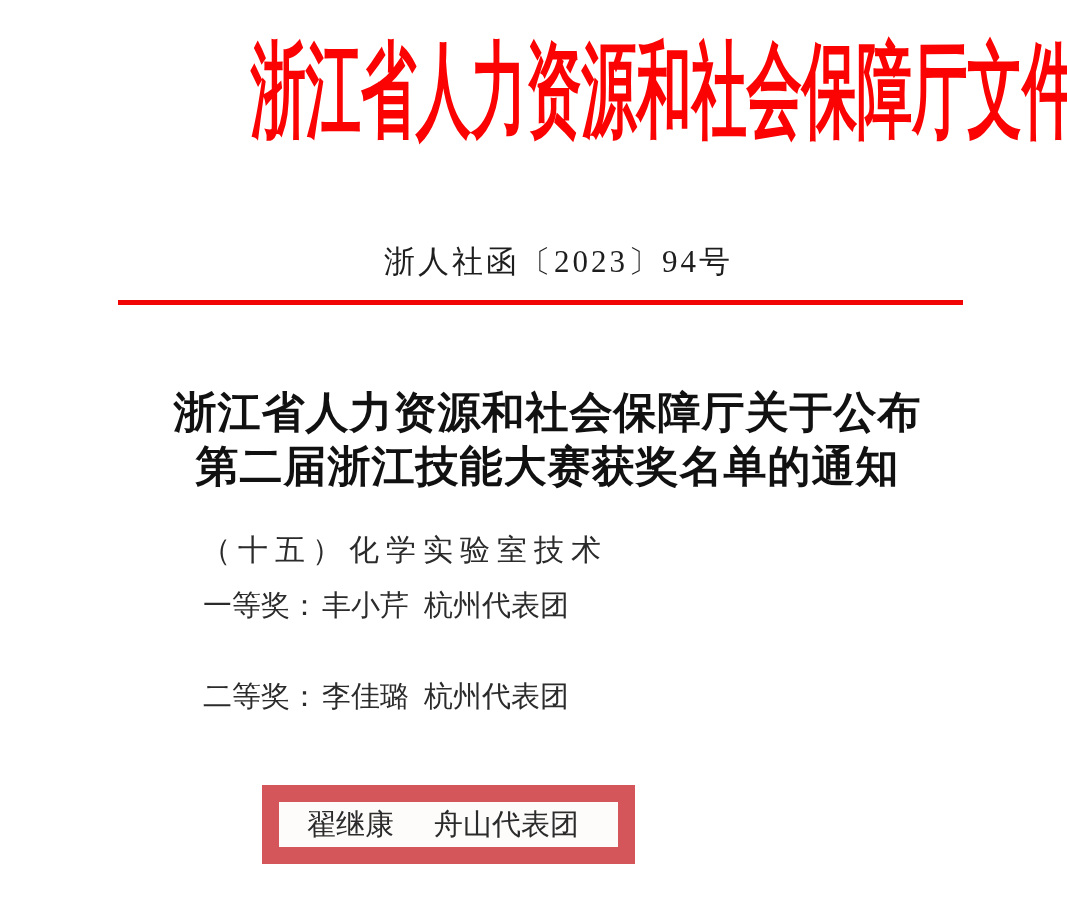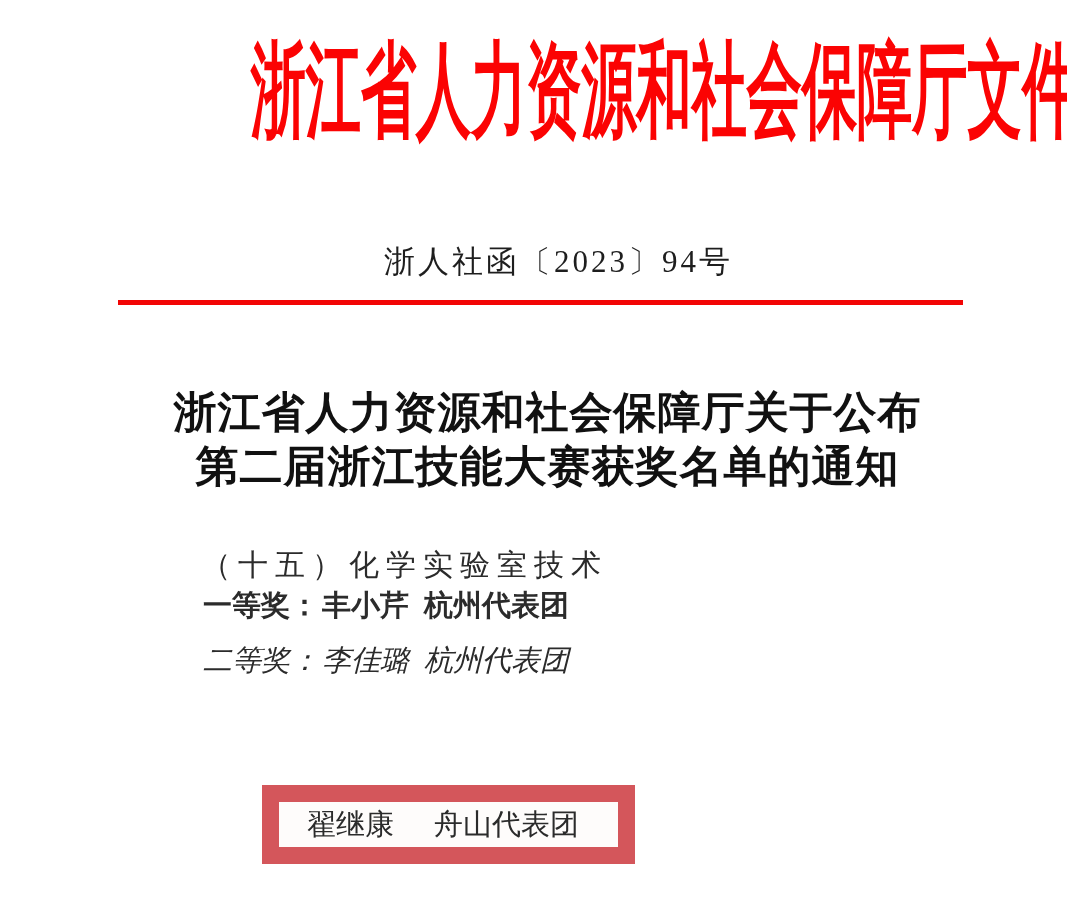--- a/index.html
+++ b/index.html
@@ -65,40 +65,40 @@
     font-weight: bold;
     font-size: 43px;
     line-height: 54px;
     letter-spacing: 1px;
     color: #111111;
     white-space: nowrap;
   }
   
   .section-heading {
     position: absolute;
-    top: 548px;
+    top: 533px;
     left: 201px;
     font-size: 30px;
     line-height: 34px;
     letter-spacing: 7px;
     color: #2b2b2b;
     white-space: nowrap;
   }
   .award-line {
     position: absolute;
     left: 203px;
     font-size: 29px;
     line-height: 33px;
     color: #2b2b2b;
     white-space: nowrap;
   }
   .award-line .name  { margin-left: 3px; }
   .award-line .team  { margin-left: 15px; }
-  .award-1 { top: 589px; font-weight: bold; }
-  .award-2 { top: 644px; font-style: italic; }
+  .award-1 { top: 589px; }
+  .award-2 { top: 680px; }
   .award-3 { top: 700px; }
   
   .highlight-box {
     position: absolute;
     top: 737px;
     left: 262px;
     width: 373px;
     height: 79px;
     border: 17px solid var(--box-red, #d4565b);
     box-sizing: border-box;

